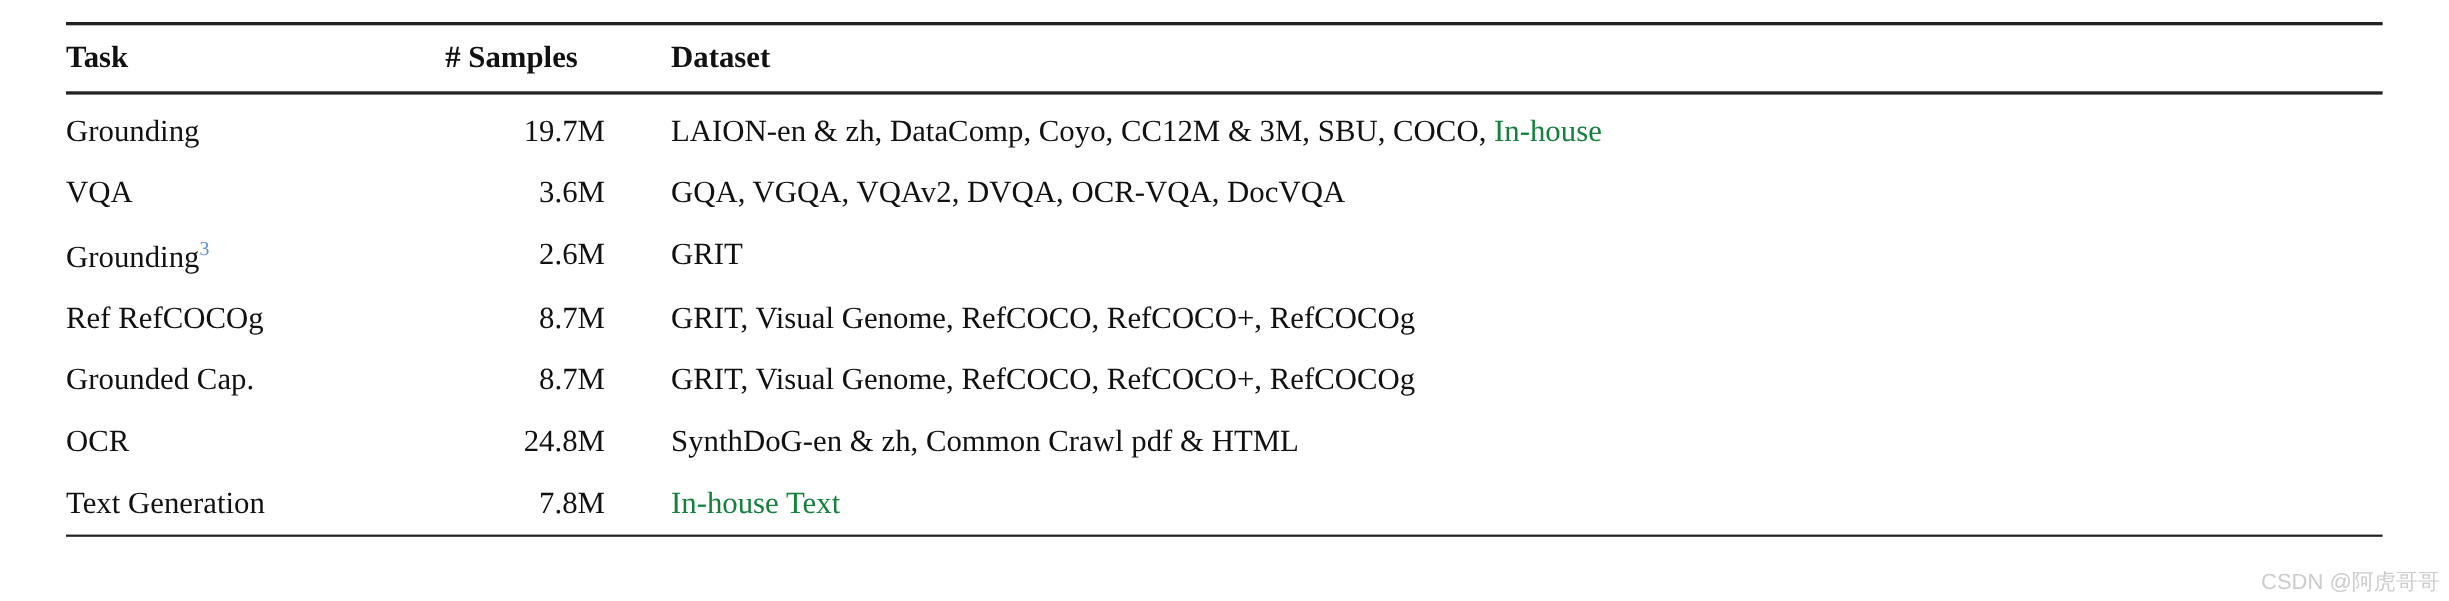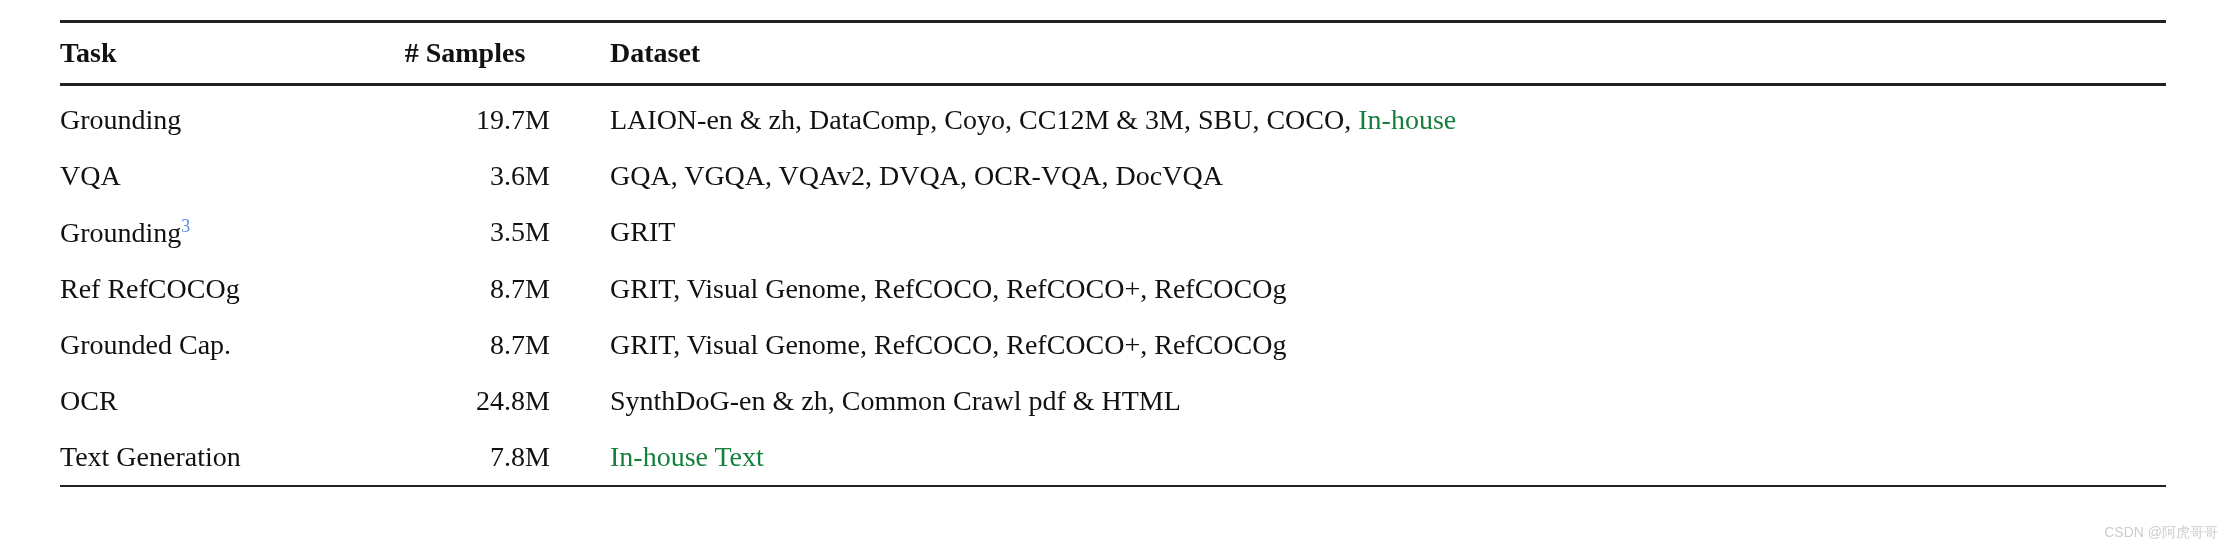--- a/index.html
+++ b/index.html
@@ -73,21 +73,21 @@
 
     .last-row td {
       border-bottom: 2px solid #222;
       margin-left: 12px;
     }
 
     .watermark {
       position: fixed;
       bottom: 4px;
       right: 8px;
-      font-size: 14px;
+      font-size: 20px;
       color: #cccccc;
       font-family: Arial, sans-serif;
     }
   </style>
 </head>
 <body>
 
 <table>
   <thead>
     <tr>
@@ -102,21 +102,21 @@
         <td class="col-samples">19.7M</td>
         <td class="col-dataset"><span>LAION-en &amp; zh, DataComp, Coyo, CC12M &amp; 3M, SBU, COCO, </span><span class="grayed">In-house</span></td>
       </tr>
       <tr>
         <td class="col-task">VQA</td>
         <td class="col-samples">3.6M</td>
         <td class="col-dataset">GQA, VGQA, VQAv2, DVQA, OCR-VQA, DocVQA</td>
       </tr>
       <tr>
         <td class="col-task">Grounding<sup>3</sup></td>
-        <td class="col-samples">3.5M</td>
+        <td class="col-samples">2.6M</td>
         <td class="col-dataset">GRIT</td>
       </tr>
       <tr>
         <td class="col-task">Ref RefCOCOg</td>
         <td class="col-samples">8.7M</td>
         <td class="col-dataset">GRIT, Visual Genome, RefCOCO, RefCOCO+, RefCOCOg</td>
       </tr>
       <tr>
         <td class="col-task">Grounded Cap.</td>
         <td class="col-samples">8.7M</td>

